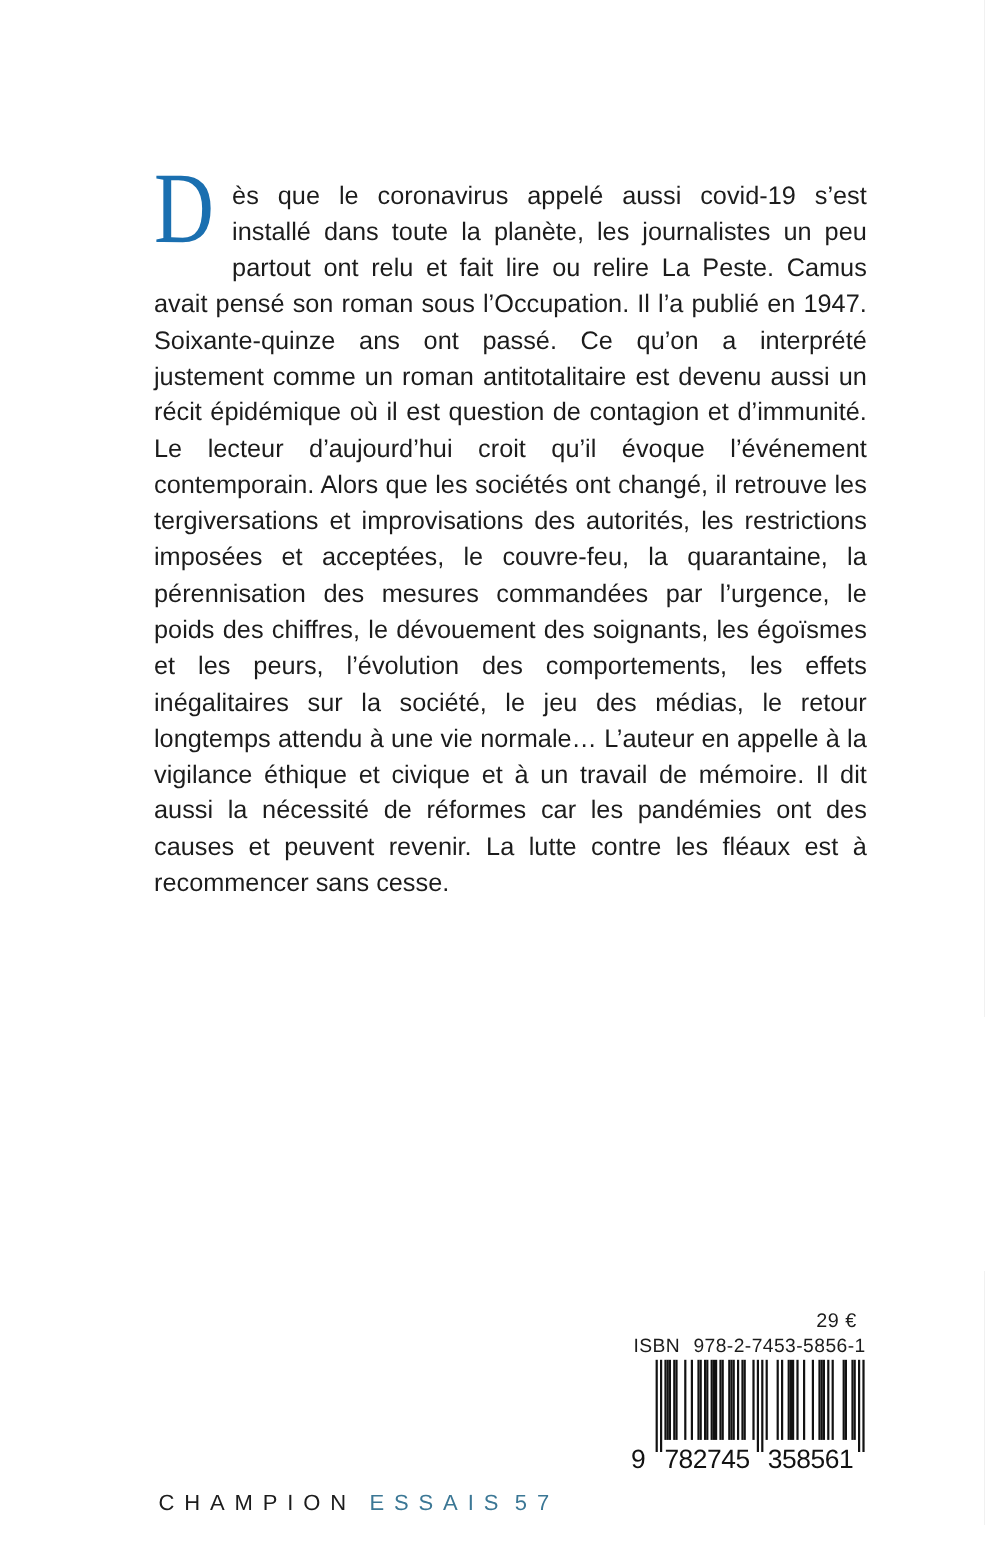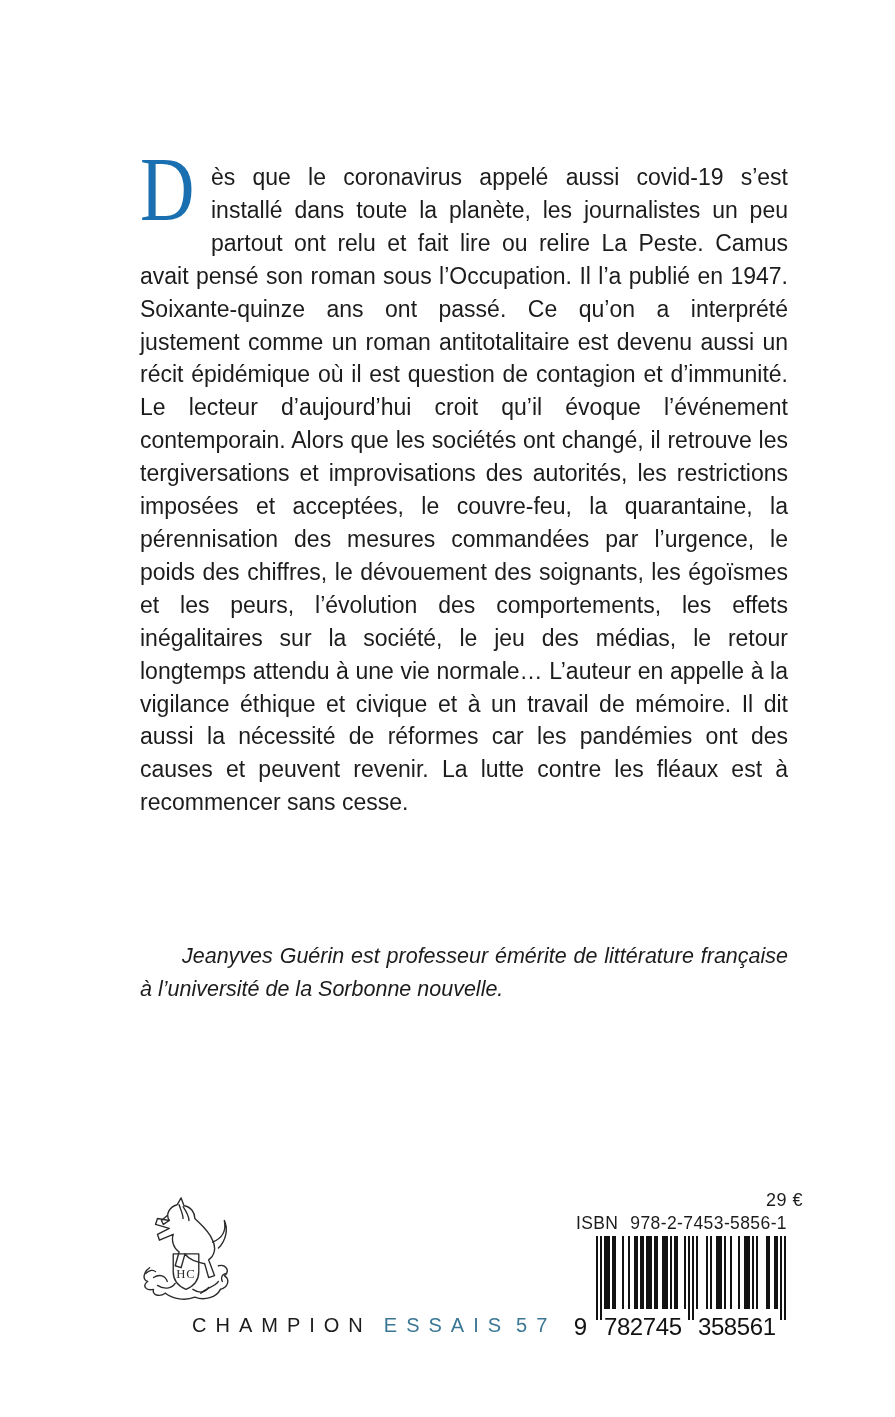--- a/index.html
+++ b/index.html
@@ -35,29 +35,29 @@
     font-size:21.5px;line-height:33px;font-style:italic;
     text-align:justify;text-indent:42px;
   }
   
   .logo{position:absolute;left:130px;top:1191px;width:112px;height:118px;}
   .logo svg{width:100%;height:100%;}
   .logo path{fill:none;stroke:#2b2b2b;stroke-width:1.4;stroke-linecap:round;stroke-linejoin:round;}
   .logo text{fill:#2b2b2b;font-family:"Liberation Serif",serif;font-size:13px;letter-spacing:1px;}
   
   .brand{
-    position:absolute;left:144px;top:1314px;
-    font-size:20px;letter-spacing:9px;white-space:nowrap;margin-left:48px;
+    position:absolute;left:144px;top:1356px;
+    font-size:20px;letter-spacing:9px;white-space:nowrap;
   }
   .brand .publisher{color:#1c1c1c;}
   .brand .collection{color:var(--collection-teal);margin-left:12px;}
   .brand .collection-num{color:var(--collection-teal);margin-left:6px;}
   
   .price{
-    position:absolute;right:92px;top:1190px;
+    position:absolute;right:116px;top:1190px;
     font-size:18px;letter-spacing:.5px;text-align:right;
   }
   .isbn-line{
     position:absolute;right:108px;top:1213px;
     font-size:17.5px;letter-spacing:.4px;text-align:left;white-space:nowrap;
   }
   .isbn-line .isbn-label{margin-right:12px;}
   .barcode{position:absolute;right:107px;top:1236px;width:222px;height:102px;}
   .barcode svg{width:100%;height:100%;}
   .barcode rect{fill:#121212;}
@@ -67,43 +67,21 @@
 <body>
 
 <div class="page">
 
   <p class="blurb">
     <span class="dropcap">
         <span>D</span>
       </span><span>ès que le coronavirus appelé aussi covid-19 s’est installé dans toute la planète, les journalistes un peu partout ont relu et fait lire ou relire </span><span class="title-italic">La Peste</span><span>. Camus avait pensé son roman sous l’Occupation. Il l’a publié en 1947. Soixante-quinze ans ont passé. Ce qu’on a interprété justement comme un roman antitotalitaire est devenu aussi un récit épidémique où il est question de contagion et d’immunité. Le lecteur d’aujourd’hui croit qu’il évoque l’événement contemporain. Alors que les sociétés ont changé, il retrouve les tergiversations et improvisations des autorités, les restrictions imposées et acceptées, le couvre-feu, la quarantaine, la pérennisation des mesures commandées par l’urgence, le poids des chiffres, le dévouement des soignants, les égoïsmes et les peurs, l’évolution des comportements, les effets inégalitaires sur la société, le jeu des médias, le retour longtemps attendu à une vie normale… L’auteur en appelle à la vigilance éthique et civique et à un travail de mémoire. Il dit aussi la nécessité de réformes car les pandémies ont des causes et peuvent revenir. La lutte contre les fléaux est à recommencer sans cesse.</span>
   </p>
 
-  <p class="bio">Jeanyves Guérin est professeur émérite de littérature française à l’université de la Sorbonne nouvelle.</p>
 
-  <div class="logo">
-    <svg viewBox="0 0 110 120" aria-hidden="true">
-
-      <path d="M38 30 C34 24 38 16 46 14 L50 7 L53 15 C60 16 64 22 64 28 C70 34 78 40 82 50 C86 58 84 66 78 70 L84 86 L78 88 L74 74 C66 72 58 70 54 64 L50 78 L44 76 L48 62 C42 58 40 50 42 44 L28 50 L26 44 L38 38 L24 34 L26 28 L38 30"></path>
-      <path d="M38 30 L32 34 L30 30 L36 25"></path>
-
-      <path d="M52 16 C56 22 58 26 58 30 M48 14 C50 20 52 24 52 28"></path>
-
-      <path d="M82 52 C92 48 96 40 94 30 C98 38 96 50 88 58"></path>
-
-      <path d="M42 64 L68 64 L68 82 C68 92 62 97 55 100 C48 97 42 92 42 82 Z"></path>
-      <text x="55" y="88" text-anchor="middle">HC</text>
-
-      <path d="M18 78 C12 82 10 90 16 92 C10 96 14 102 22 100 C20 106 28 108 34 104"></path>
-      <path d="M34 104 C42 110 54 112 64 108 C74 112 86 108 90 100"></path>
-      <path d="M90 100 C98 98 100 90 94 86 C100 82 96 74 88 76"></path>
-      <path d="M22 88 C28 84 34 86 36 92 M70 104 C76 98 84 98 88 92"></path>
-      <path d="M26 96 C32 100 40 100 44 94 M62 100 C68 104 74 104 78 98"></path>
-      <path d="M14 84 C18 80 22 80 24 82 M92 92 C90 88 92 84 96 84"></path>
-    </svg>
-  </div>
 
   <div class="brand">
     <span class="publisher">CHAMPION</span><span class="collection">ESSAIS</span><span class="collection-num">57</span>
   </div>
 
   <div class="price">29 €</div>
   <div class="isbn-line">
     <span class="isbn-label">ISBN</span><span>978-2-7453-5856-1</span>
   </div>
   <div class="barcode">

